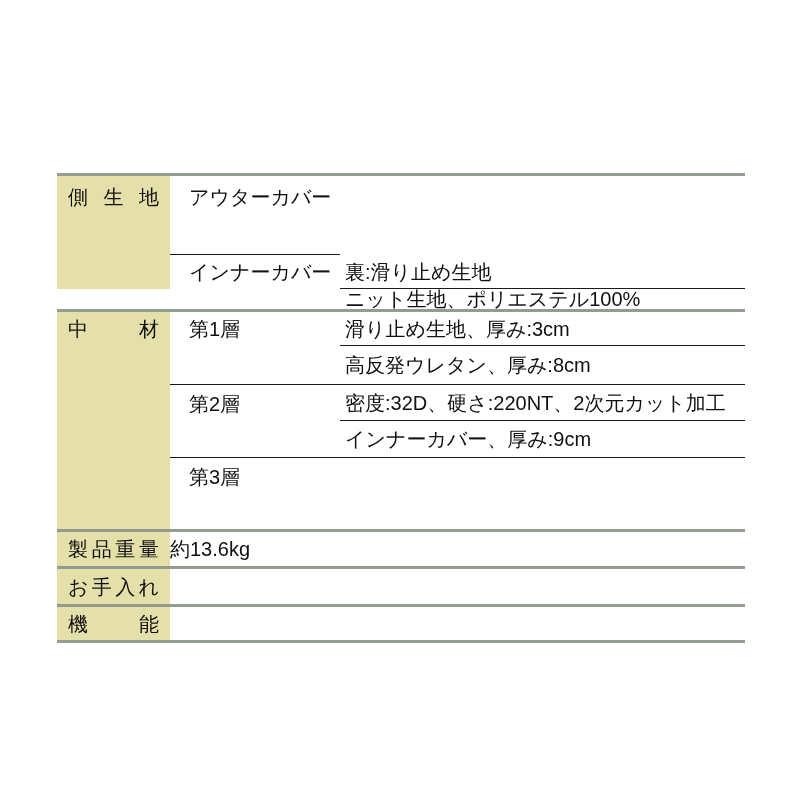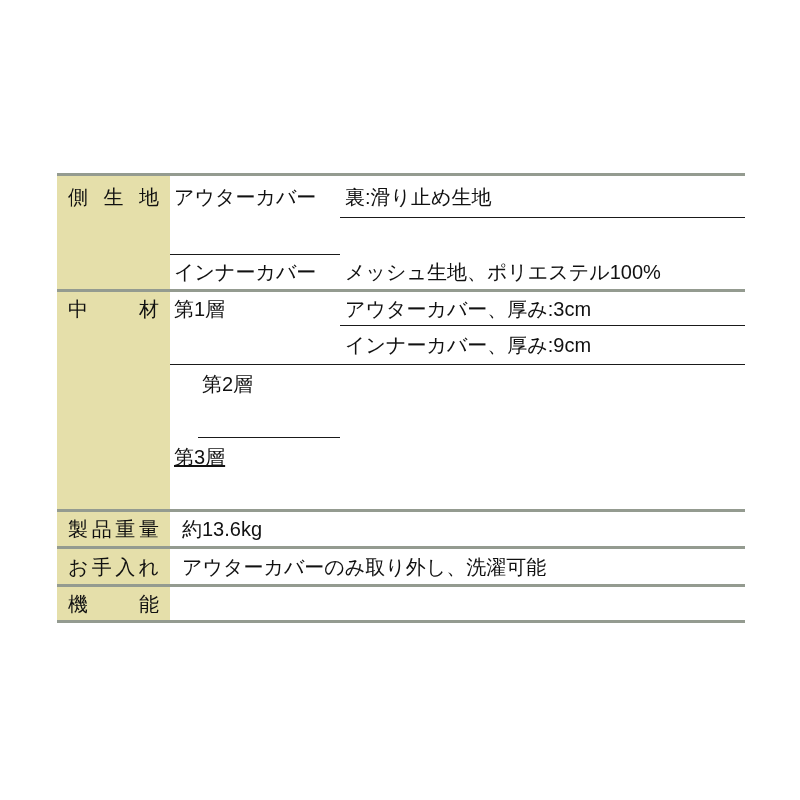--- a/index.html
+++ b/index.html
@@ -35,81 +35,83 @@
     align-items:center;
     font-size:20px;
     line-height:1.0;
     white-space:nowrap;
     overflow:visible;
   }
   .col1{
     background:var(--label-bg);
     padding:0 11px;
   }
-  .col2{padding-left:4px;text-align:center;}
+  .col2{padding-left:19px;text-align:center;}
   .col3{padding-left:5px;}
-  .merged{grid-column:2/4;padding-left:12px;}
+  .merged{grid-column:2/4;padding-left:0;}
   .span-top{align-items:flex-start;}
   .thin-b{border-bottom:1px solid var(--thin-line);}
   
   .h42{height:42px;display:flex;align-items:center;width:100%;}
   .h37{height:37px;display:flex;align-items:center;width:100%;}
   .h34{height:34px;display:flex;align-items:center;width:100%;}
   [data-justify="true"]{justify-content:space-between;}
   
   .sec-side{grid-template-rows:42px 37px 34px;}
   .sec-core{grid-template-rows:34px 39px 36px 37px 35px 36px;}
   .sec-weight{grid-template-rows:34px;}
   .sec-care{grid-template-rows:35px;}
   .sec-func{grid-template-rows:33px;}
   .r1-3{grid-row:1/4;}
   .r1-2{grid-row:1/3;}
   .r1-7{grid-row:1/7;}
-  .r3-5{grid-row:3/5;margin-left:28px;}
-  .r5-7{grid-row:5/7;text-decoration:underline;}
+  .r3-5{grid-row:3/5;}
+  .r5-7{grid-row:5/7;}
   .c2{grid-column:2;}
   .c3{grid-column:3;}
 </style>
 </head>
 <body>
 
 <div class="spec-table">
 
   <div class="section sec-side">
     <div class="cell col1 span-top r1-3">
       <div class="h42" data-justify="true">
           <span>側</span>
           <span>生</span>
           <span>地</span>
         </div>
     </div>
     <div class="cell col2 span-top thin-b r1-2 c2">
       <div class="h42">アウターカバー</div>
     </div>
+    <div class="cell col2 c2">インナーカバー</div>
     <div class="cell col3 thin-b c3">裏:滑り止め生地</div>
-    <div class="cell col2 c2">インナーカバー</div>
-    <div class="cell col3 c3">メッシュ生地、ポリエステル100%</div>
+    <div class="cell col3 c3">ニット生地、ポリエステル100%</div>
   </div>
 
   <div class="section sec-core">
     <div class="cell col1 span-top r1-7">
       <div class="h34" data-justify="true">
           <span>中</span>
           <span>材</span>
         </div>
     </div>
 
     <div class="cell col2 span-top thin-b r1-2 c2">
       <div class="h34">第1層</div>
     </div>
-    <div class="cell col3 thin-b c3">アウターカバー、厚み:3cm</div>
+    <div class="cell col3 thin-b c3">滑り止め生地、厚み:3cm</div>
 
     <div class="cell col2 span-top thin-b r3-5 c2">
       <div class="h37">第2層</div>
     </div>
+    <div class="cell col3 thin-b c3">高反発ウレタン、厚み:8cm</div>
+    <div class="cell col3 thin-b c3">密度:32D、硬さ:220NT、2次元カット加工</div>
 
     <div class="cell col2 span-top r5-7 c2">
       <div class="h37">第3層</div>
     </div>
     <div class="cell col3 thin-b c3">インナーカバー、厚み:9cm</div>
   </div>
 
   <div class="section sec-weight">
     <div class="cell col1">
       <div class="h34" data-justify="true">
@@ -124,21 +126,20 @@
 
   <div class="section sec-care">
     <div class="cell col1">
       <div class="h34" data-justify="true">
           <span>お</span>
           <span>手</span>
           <span>入</span>
           <span>れ</span>
         </div>
     </div>
-    <div class="cell merged">アウターカバーのみ取り外し、洗濯可能</div>
   </div>
 
   <div class="section sec-func section-last">
     <div class="cell col1">
       <div class="h34" data-justify="true">
           <span>機</span>
           <span>能</span>
         </div>
     </div>
   </div>

